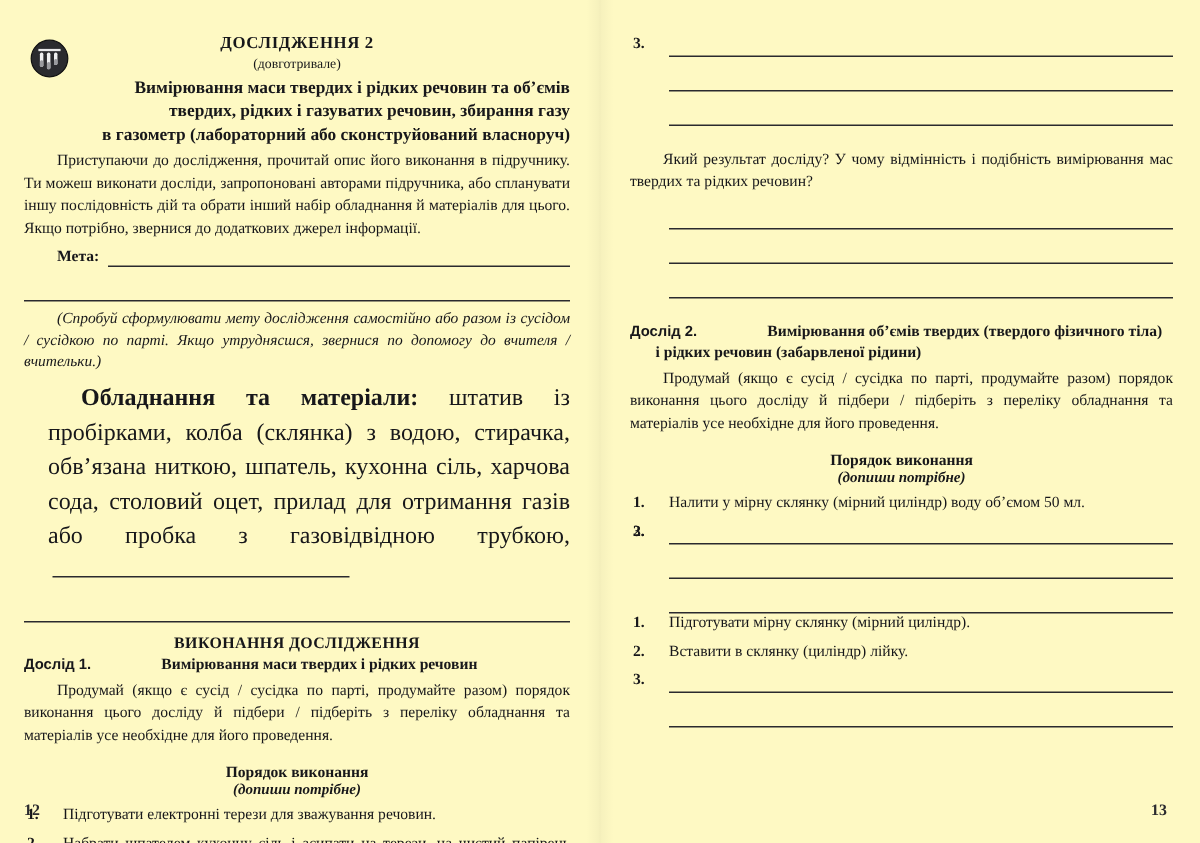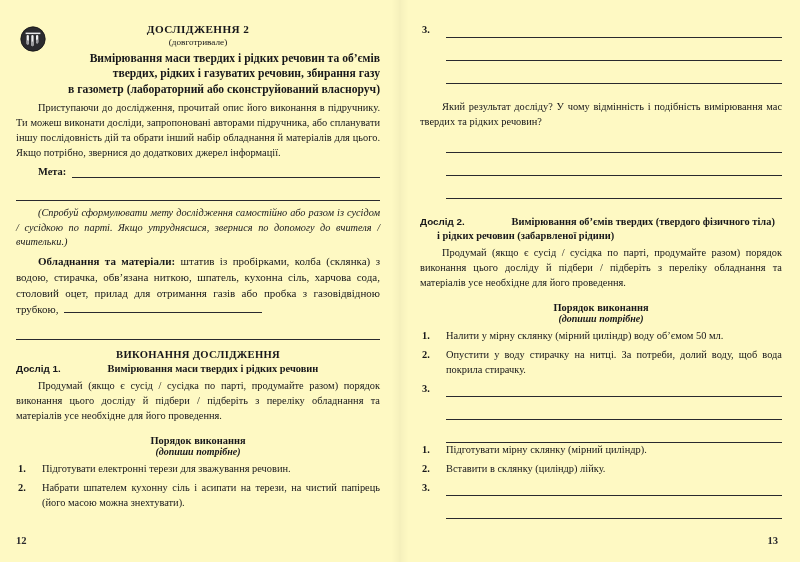--- a/index.html
+++ b/index.html
@@ -148,25 +148,25 @@
     font-style: italic;
     font-size: 10.3px;
     line-height: 1.44;
     text-align: justify;
     text-indent: 22px;
     margin: 5px 0 4px 0;
     font-family: "Liberation Serif", "DejaVu Serif", serif;
   }
 
   p.equip {
-    font-size: 11px;
+    font-size: 16px;
     line-height: 1.44;
     text-align: justify;
     text-indent: 22px;
-    margin: 4px 0 0 0;
+    margin: 4px 0 0 16px;
   }
   p.equip b { font-weight: bold; }
 
   
   .rule {
     height: 11px;
     border-bottom: 1px solid #2a2a2e;
     margin: 0;
   }
   .rule.gap     { margin-top: 11px; }
@@ -362,21 +362,20 @@
       <div class="order-sub">(допиши потрібне)</div>
 
 
       <ol class="steps">
         <li>
           <span class="num">1.</span>
           <span>Налити у мірну склянку (мірний циліндр) воду об’ємом 50 мл.</span>
         </li>
         <li>
           <span class="num">2.</span>
-          <span>Опустити у воду стирачку на нитці. За потреби, долий воду, щоб вода покрила стирачку.</span>
         </li>
       </ol>
 
       <div class="num-rule-row" style="margin-top:6px;">
         <span class="num">3.</span>
         <span class="ln"></span>
       </div>
       <div class="rules-block">
         <div class="rule"></div>
         <div class="rule"></div>

